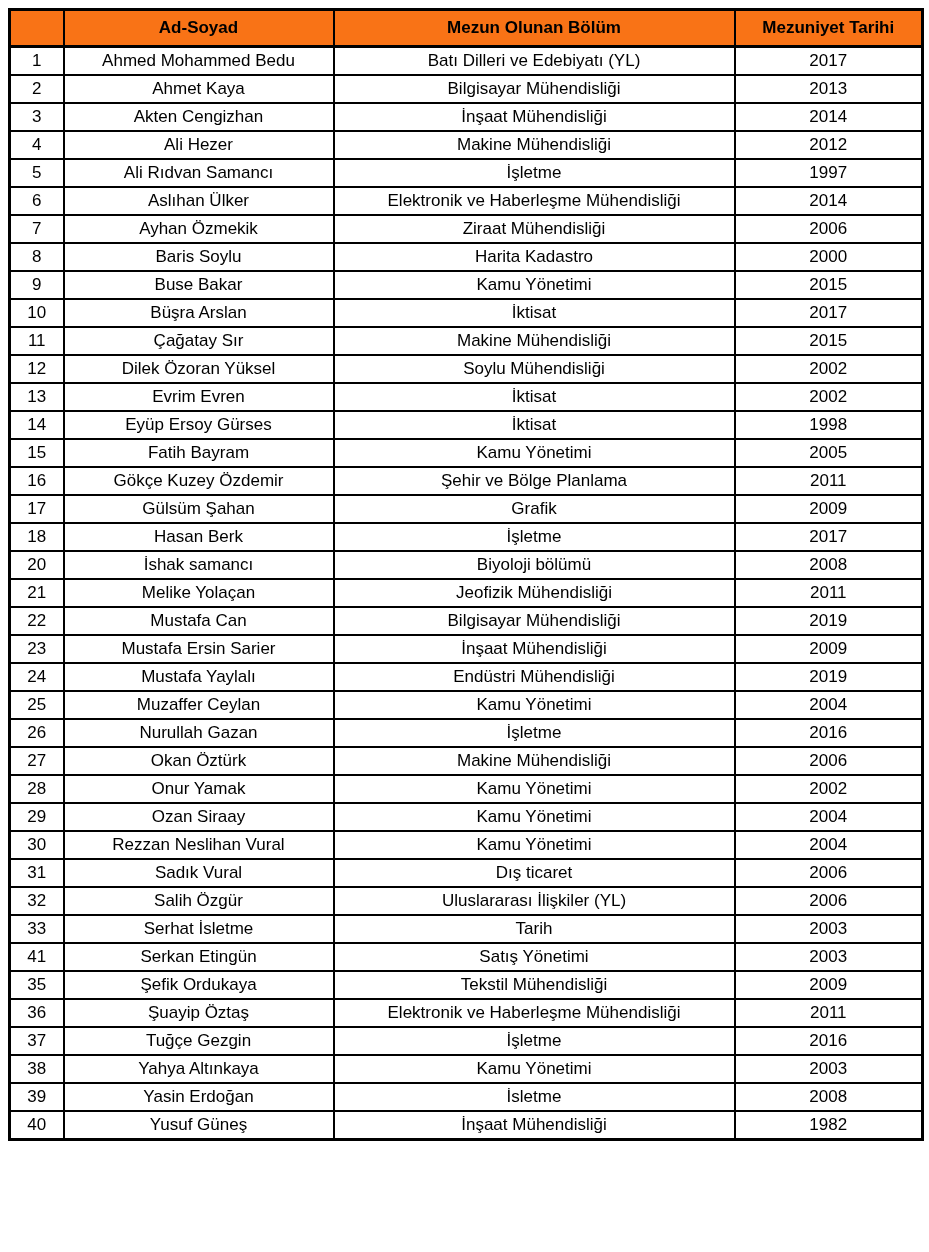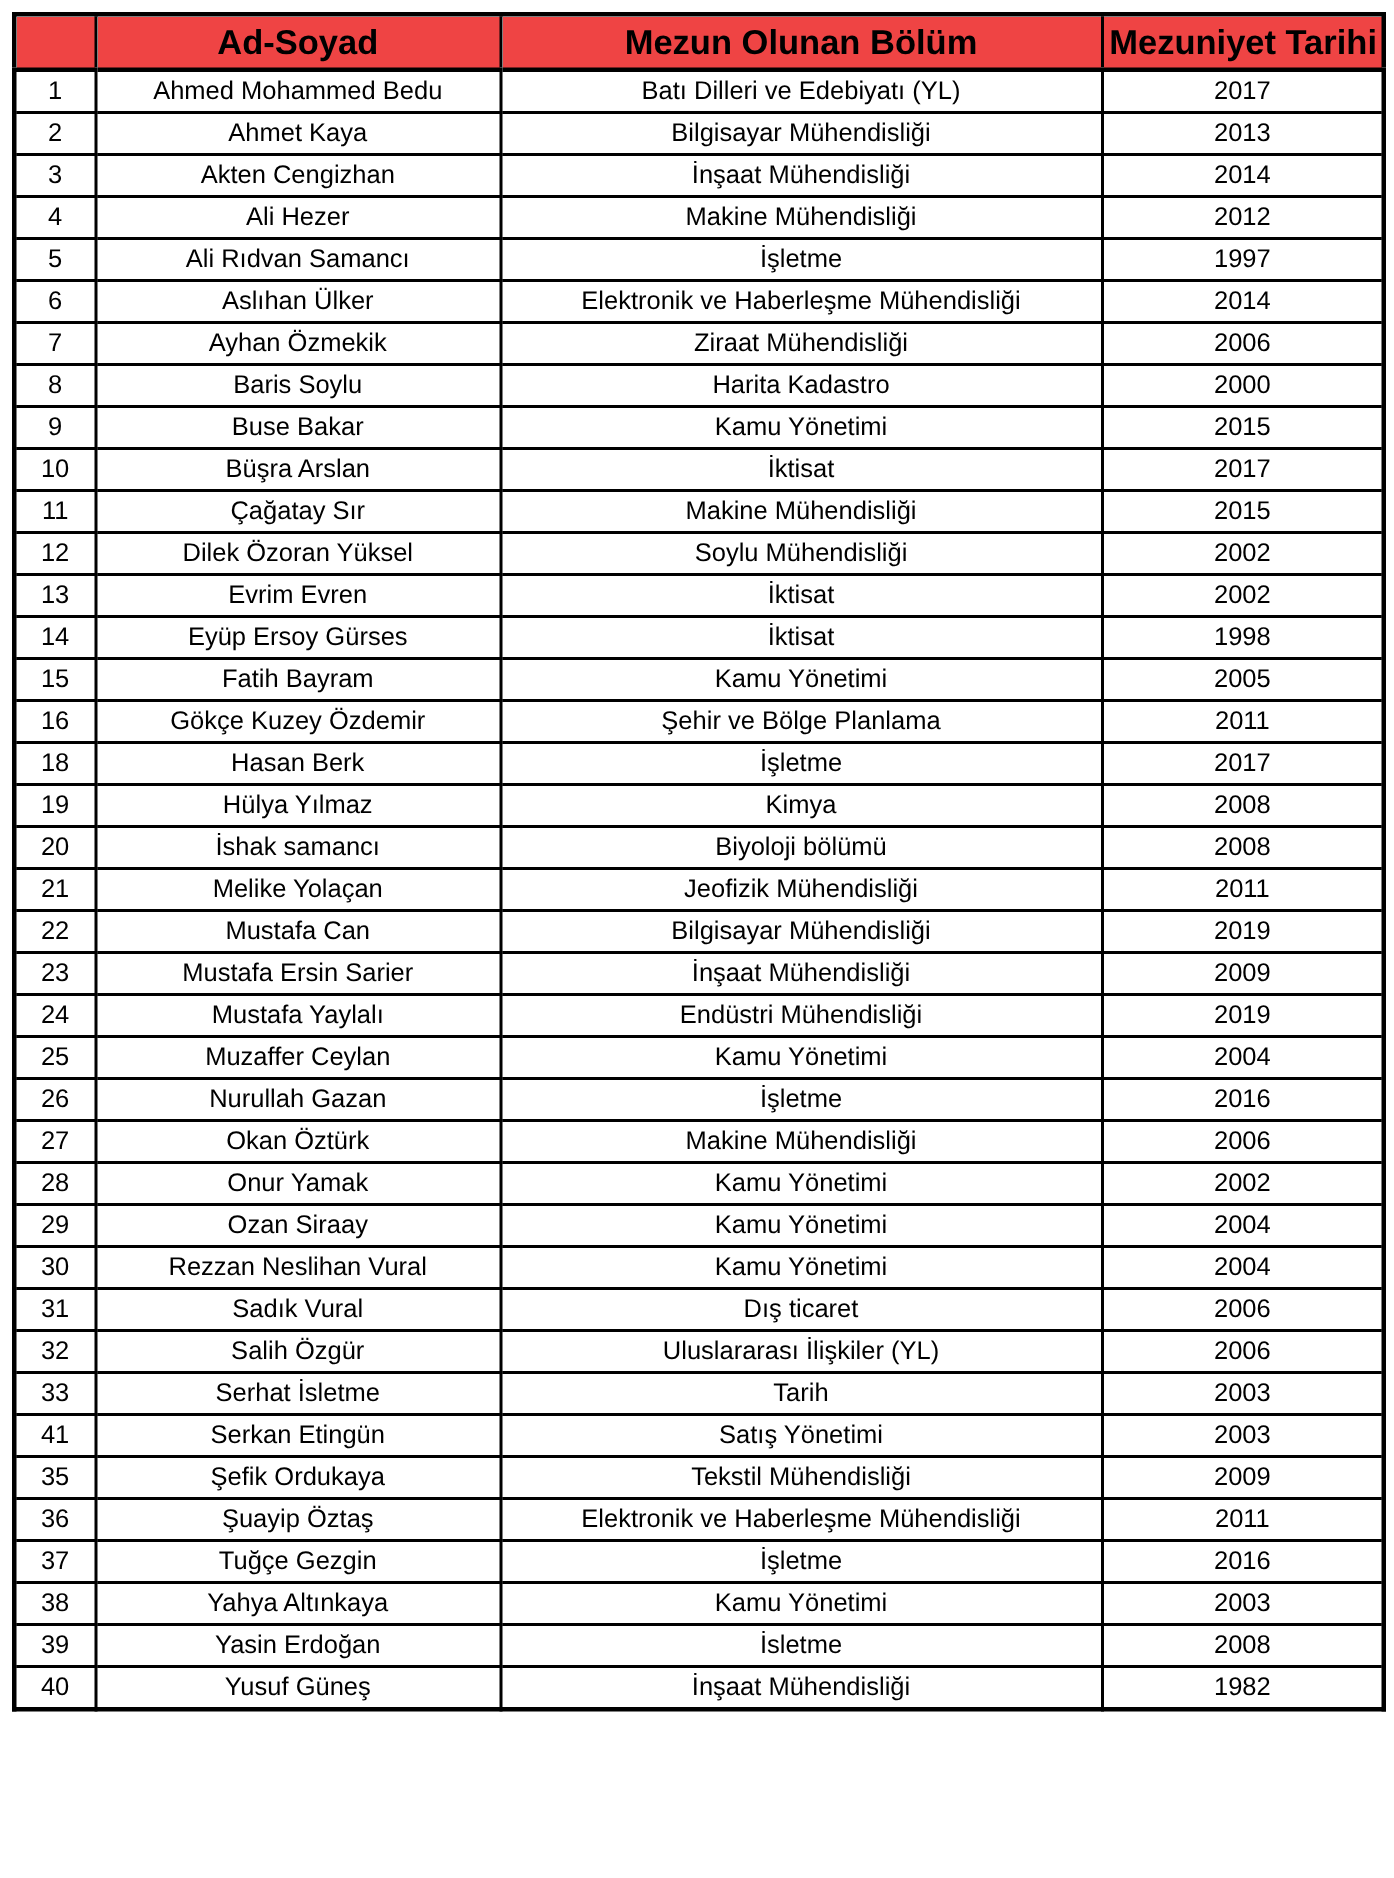--- a/index.html
+++ b/index.html
@@ -28,23 +28,23 @@
   table.grad-table th,
   table.grad-table td {
     border: 2px solid #000000;
     text-align: center;
     vertical-align: middle;
     padding: 0 4px;
     overflow: hidden;
     white-space: nowrap;
   }
   table.grad-table thead th {
-    background: #ef4444;
+    background: #f97316;
     font-weight: bold;
-    font-size: 23px;
+    font-size: 17px;
     height: 34px;
     border-bottom: 3px solid #000000;
   }
   table.grad-table tbody td {
     background: #ffffff;
     font-size: 17px;
     height: 26px;
     line-height: 26px;
   }
   col.c-num  { width: 54px;  }
@@ -162,30 +162,30 @@
           <td>Kamu Yönetimi</td>
           <td>2005</td>
         </tr>
         <tr>
           <td>16</td>
           <td>Gökçe Kuzey Özdemir</td>
           <td>Şehir ve Bölge Planlama</td>
           <td>2011</td>
         </tr>
         <tr>
+          <td>17</td>
+          <td>Gülsüm Şahan</td>
+          <td>Grafik</td>
+          <td>2009</td>
+        </tr>
+        <tr>
           <td>18</td>
           <td>Hasan Berk</td>
           <td>İşletme</td>
           <td>2017</td>
-        </tr>
-        <tr>
-          <td>19</td>
-          <td>Hülya Yılmaz</td>
-          <td>Kimya</td>
-          <td>2008</td>
         </tr>
         <tr>
           <td>20</td>
           <td>İshak samancı</td>
           <td>Biyoloji bölümü</td>
           <td>2008</td>
         </tr>
         <tr>
           <td>21</td>
           <td>Melike Yolaçan</td>

